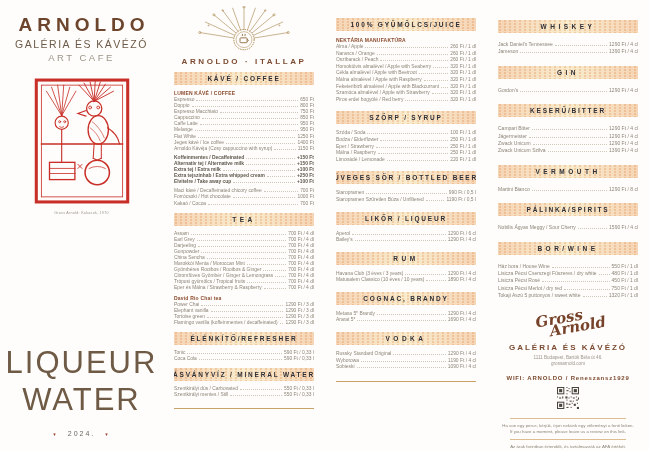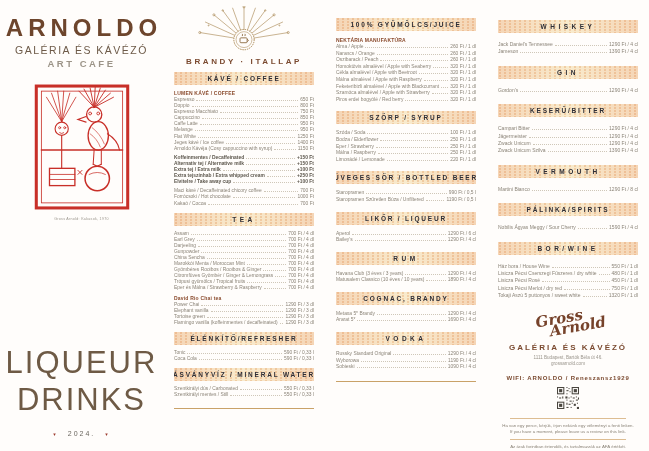--- a/index.html
+++ b/index.html
@@ -4,23 +4,23 @@
 <style>
   html,body{margin:0;padding:0;background:#e9e9e9;}
   .page{
     width:649px;height:451px;background:#fffdfb;position:relative;
     font-family:"Liberation Sans", sans-serif;display:flex;overflow:hidden;
     box-sizing:border-box;
   }
   
   .col-left{width:163px;box-sizing:border-box;padding:14px 6px 8px;display:flex;
     flex-direction:column;align-items:center;text-align:center;}
-  .brand-title{font-size:24px;font-weight:700;letter-spacing:5px;color:#6d452c;margin-left:5px;}
+  .brand-title{font-size:19px;font-weight:700;letter-spacing:5px;color:#6d452c;margin-left:5px;}
   .brand-sub{font-size:10.5px;letter-spacing:1.5px;color:#6d5a48;margin-top:2px;}
-  .brand-sub2{font-size:9.5px;letter-spacing:2.5px;color:#9c9488;margin-top:2px;font-weight:bold;}
+  .brand-sub2{font-size:9.5px;letter-spacing:2.5px;color:#9c9488;margin-top:2px;}
   .artwork{margin-top:14px;}
   .art-caption{font-size:3.6px;color:#9a958c;margin-top:2px;letter-spacing:.3px;}
   .menu-title{margin-top:auto;color:#6e5a45;font-weight:300;line-height:37px;
     font-size:31px;letter-spacing:2px;}
   .year-line{margin:12px 0 6px;font-size:7px;letter-spacing:2px;color:#6b675f;
     display:flex;align-items:center;justify-content:center;gap:10px;}
   .tri{color:#9c3a2c;font-size:5px;}
   
   .col{width:162px;box-sizing:border-box;padding:10px 11px 6px;}
   .col2{padding-top:6px;}
@@ -120,21 +120,21 @@
           <line x1="16" y1="90" x2="41" y2="90" stroke-width="0.8"></line>
           <line x1="16" y1="95" x2="41" y2="95" stroke-width="0.8"></line>
           <path d="M44,86 l4,4 M48,86 l-4,4" stroke-width="0.9"></path>
         </g>
       </svg>
     </div>
     <div class="art-caption">Gross Arnold: Kakasok, 1970</div>
 
     <div class="menu-title">
       <div>LIQUEUR</div>
-      <div>DRINKS</div>
+      <div>WATER</div>
     </div>
 
     <div class="year-line">
       <span class="tri">▾</span>
       <span>2024.</span>
       <span class="tri">▾</span>
     </div>
   </div>
 
   <div class="col col2 dense">
@@ -163,21 +163,21 @@
           <circle cx="110" cy="22" r="0.6"></circle>
         </g>
         <circle cx="70" cy="38" r="11.5" fill="#fffdfb" stroke="#a8854f" stroke-width="1.1" stroke-dasharray="1.6 1"></circle>
         <circle cx="70" cy="38" r="9" fill="none" stroke="#a8854f" stroke-width="0.6"></circle>
         <g stroke="#8d6a3f" stroke-width="1" fill="none">
           <rect x="65.5" y="36" width="8" height="5.5" rx="1"></rect>
           <path d="M73.5,37.5 q3,1 0,3"></path>
           <path d="M68,34 q0.8,-1.5 0,-2.5 M71,34 q0.8,-1.5 0,-2.5"></path>
         </g>
       </svg>
-      <div class="logo-wordmark">BRANDY · ITALLAP</div>
+      <div class="logo-wordmark">ARNOLDO · ITALLAP</div>
     </div>
     <div>
         <div class="section">
           <div class="band">
             <span class="band-label" style="letter-spacing: 1.8px;">KÁVÉ / COFFEE</span>
           </div>
           <div class="group">
             <div class="subhead">LUMEN KÁVÉ / COFFEE</div>
             <div class="row">
               <span class="nm">Espresso</span>

